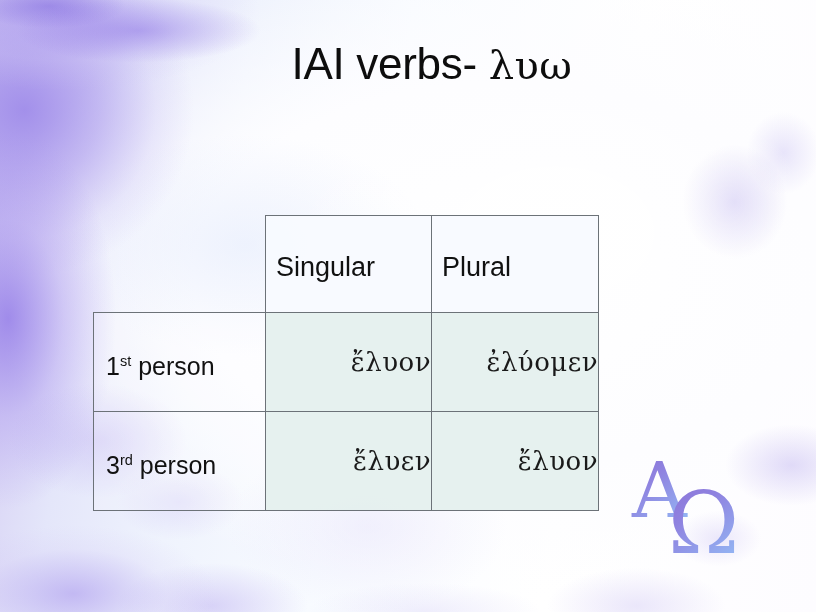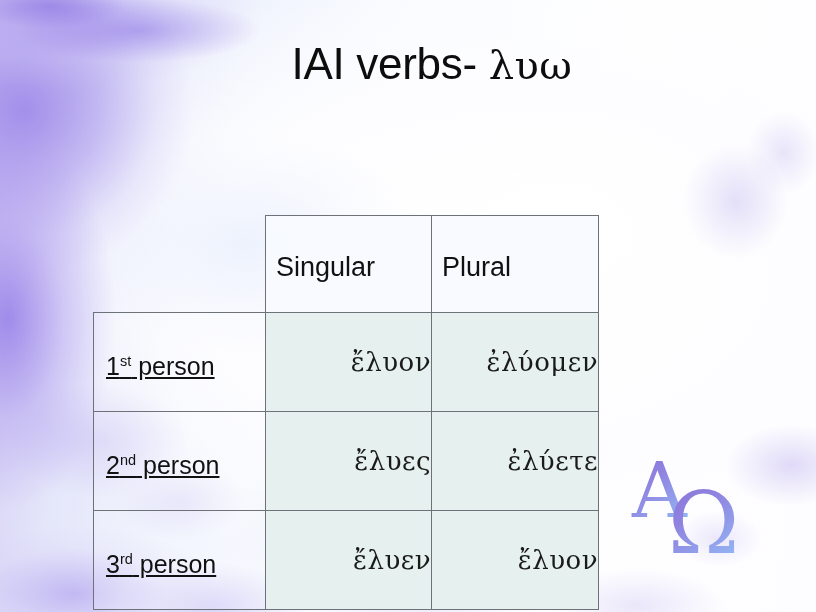--- a/index.html
+++ b/index.html
@@ -129,21 +129,20 @@
     color:#111;
   }
   .cell-rowlabel {
     background:rgba(255,255,255,0.18);
     height:90px;
     padding:8px 0 0 12px !important;
     vertical-align:top;
     font-size:25px;
     color:#111;
     white-space:nowrap;
-    text-decoration:underline;
   }
   .cell-rowlabel sup {
     font-size:0.58em;
     vertical-align:super;
     line-height:0;
   }
   .cell-form {
     background:rgba(228,240,238,0.92);
     height:90px;
     text-align:right;
@@ -193,25 +192,20 @@
         <td class="cell-head">Singular</td>
         <td class="cell-head">Plural</td>
       </tr>
 
       <tr>
         <td class="cell-rowlabel"><span>1</span><sup>st</sup><span> person</span></td>
         <td class="cell-form">ἔλυον</td>
         <td class="cell-form">ἐλύομεν</td>
       </tr>
 
-      <tr>
-        <td class="cell-rowlabel"><span>2</span><sup>nd</sup><span> person</span></td>
-        <td class="cell-form">ἔλυες</td>
-        <td class="cell-form">ἐλύετε</td>
-      </tr>
 
       <tr>
         <td class="cell-rowlabel"><span>3</span><sup>rd</sup><span> person</span></td>
         <td class="cell-form">ἔλυεν</td>
         <td class="cell-form">ἔλυον</td>
       </tr>
     </tbody>
   </table>
 
   <div id="ao-logo">

